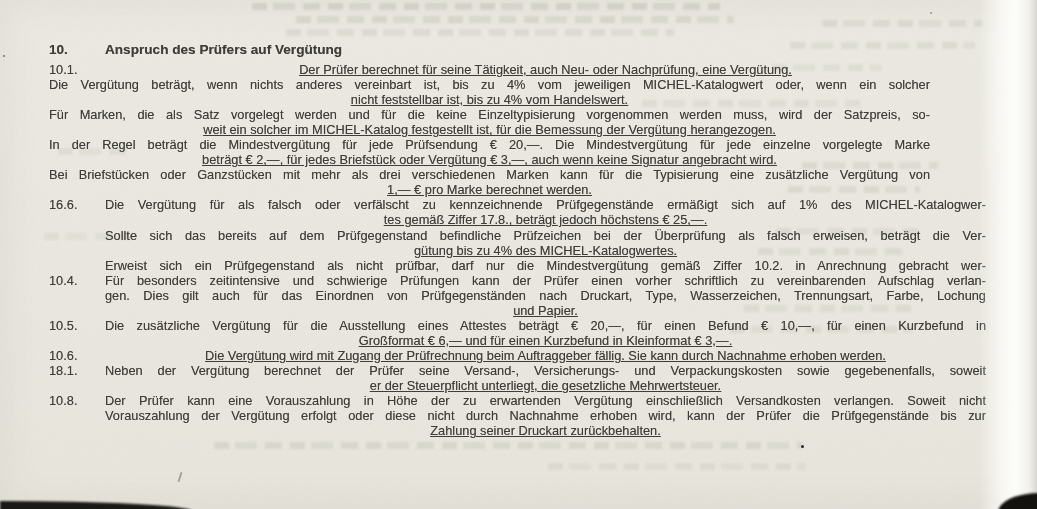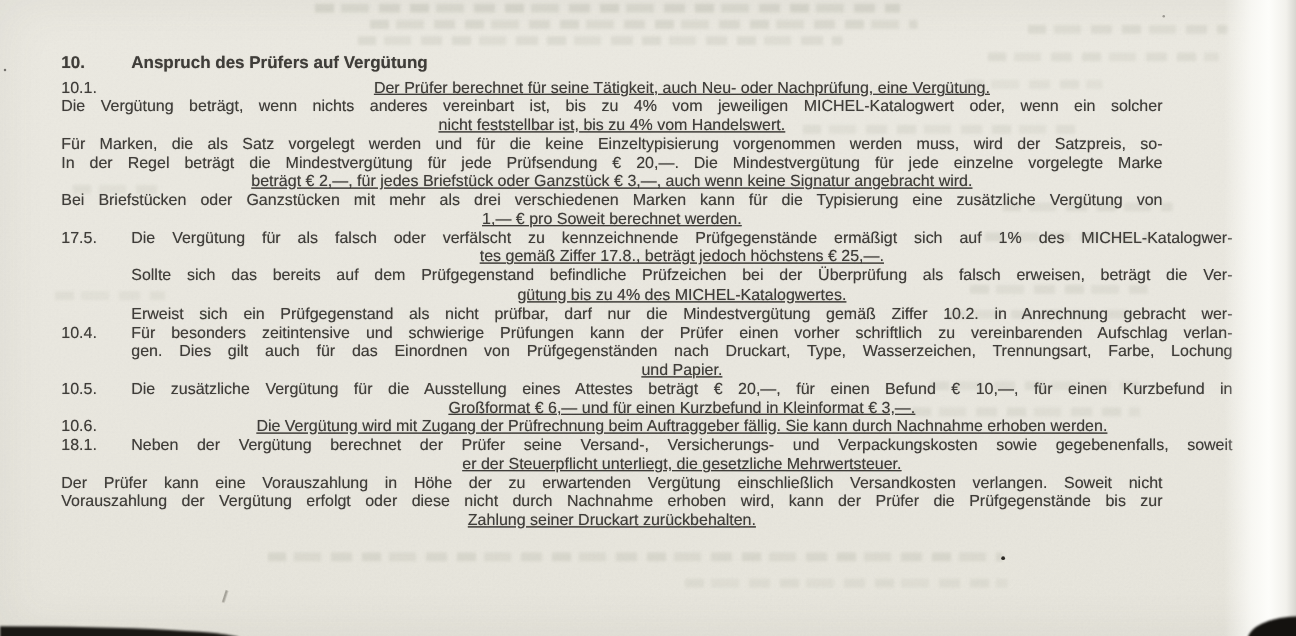--- a/index.html
+++ b/index.html
@@ -111,28 +111,29 @@
           <div class="num">10.1.</div>
           <div class="body">
             <div class="line l">Der Prüfer berechnet für seine Tätigkeit, auch Neu- oder Nachprüfung, eine Vergütung.</div>
           </div>
         </div>
         <div class="item">
           <div class="body">
             <div class="line j">Die Vergütung beträgt, wenn nichts anderes vereinbart ist, bis zu 4% vom jeweiligen MICHEL-Katalogwert oder, wenn ein solcher</div>
             <div class="line l">nicht feststellbar ist, bis zu 4% vom Handelswert.</div>
             <div class="line j">Für Marken, die als Satz vorgelegt werden und für die keine Einzeltypisierung vorgenommen werden muss, wird der Satzpreis, so-</div>
+            <div class="line l">weit ein solcher im MICHEL-Katalog festgestellt ist, für die Bemessung der Vergütung herangezogen.</div>
             <div class="line j">In der Regel beträgt die Mindestvergütung für jede Prüfsendung € 20,—. Die Mindestvergütung für jede einzelne vorgelegte Marke</div>
-            <div class="line l">beträgt € 2,—, für jedes Briefstück oder Ganzstück € 3,—, auch wenn keine Signatur angebracht wird.</div>
+            <div class="line l">beträgt € 2,—, für jedes Briefstück oder Vergütung € 3,—, auch wenn keine Signatur angebracht wird.</div>
             <div class="line j">Bei Briefstücken oder Ganzstücken mit mehr als drei verschiedenen Marken kann für die Typisierung eine zusätzliche Vergütung von</div>
-            <div class="line l">1,— € pro Soweit berechnet werden.</div>
+            <div class="line l">1,— € pro Marke berechnet werden.</div>
           </div>
         </div>
         <div class="item">
-          <div class="num">17.5.</div>
+          <div class="num">16.6.</div>
           <div class="body">
             <div class="line j">Die Vergütung für als falsch oder verfälscht zu kennzeichnende Prüfgegenstände ermäßigt sich auf 1% des MICHEL-Katalogwer-</div>
             <div class="line l">tes gemäß Ziffer 17.8., beträgt jedoch höchstens € 25,—.</div>
             <div class="line j">Sollte sich das bereits auf dem Prüfgegenstand befindliche Prüfzeichen bei der Überprüfung als falsch erweisen, beträgt die Ver-</div>
             <div class="line l">gütung bis zu 4% des MICHEL-Katalogwertes.</div>
             <div class="line j">Erweist sich ein Prüfgegenstand als nicht prüfbar, darf nur die Mindestvergütung gemäß Ziffer 10.2. in Anrechnung gebracht wer-</div>
           </div>
         </div>
         <div class="item">
           <div class="num">10.4.</div>
@@ -156,20 +157,21 @@
           </div>
         </div>
         <div class="item">
           <div class="num">18.1.</div>
           <div class="body">
             <div class="line j">Neben der Vergütung berechnet der Prüfer seine Versand-, Versicherungs- und Verpackungskosten sowie gegebenenfalls, soweit</div>
             <div class="line l">er der Steuerpflicht unterliegt, die gesetzliche Mehrwertsteuer.</div>
           </div>
         </div>
         <div class="item">
+          <div class="num">10.8.</div>
           <div class="body">
             <div class="line j">Der Prüfer kann eine Vorauszahlung in Höhe der zu erwartenden Vergütung einschließlich Versandkosten verlangen. Soweit nicht</div>
             <div class="line j">Vorauszahlung der Vergütung erfolgt oder diese nicht durch Nachnahme erhoben wird, kann der Prüfer die Prüfgegenstände bis zur</div>
             <div class="line l">Zahlung seiner Druckart zurückbehalten.</div>
           </div>
         </div>
       </div>
   </div>
 
   <div class="edge-strip"></div>

